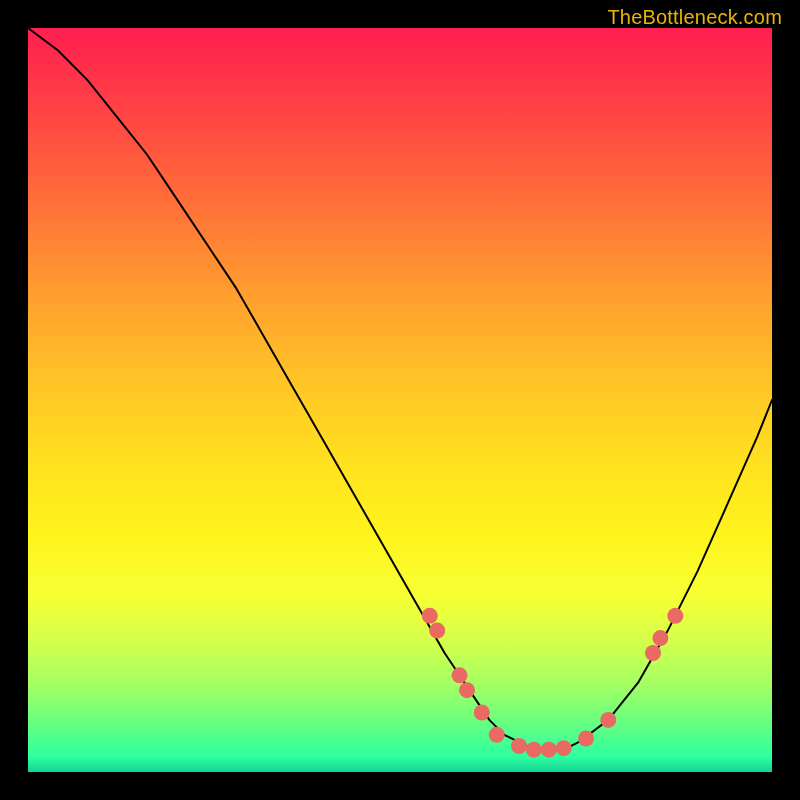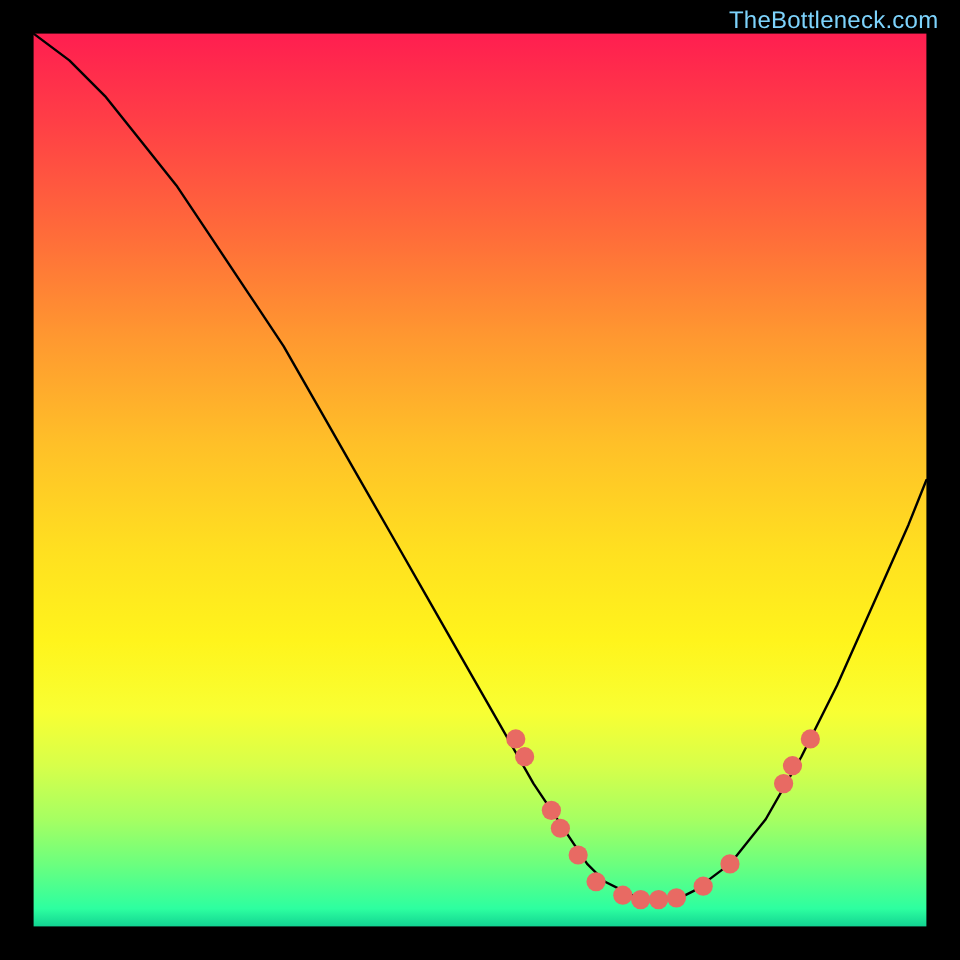--- a/index.html
+++ b/index.html
@@ -30,21 +30,21 @@
       #a6ff62 88%,
       #6cff7e 93%,
       #2dffa0 98%,
       #12d492 100%
     );
   }
   .watermark {
     position: absolute;
     top: 6px;
     right: 18px;
-    color: #7dd3fc;
+    color: #eab308;
     font-size: 20px;
     letter-spacing: 0.2px;
     font-weight: 500;
     margin-left: 20px;
   }
   svg.plot {
     position: absolute;
     left: 0;
     top: 0;
     width: 744px;

